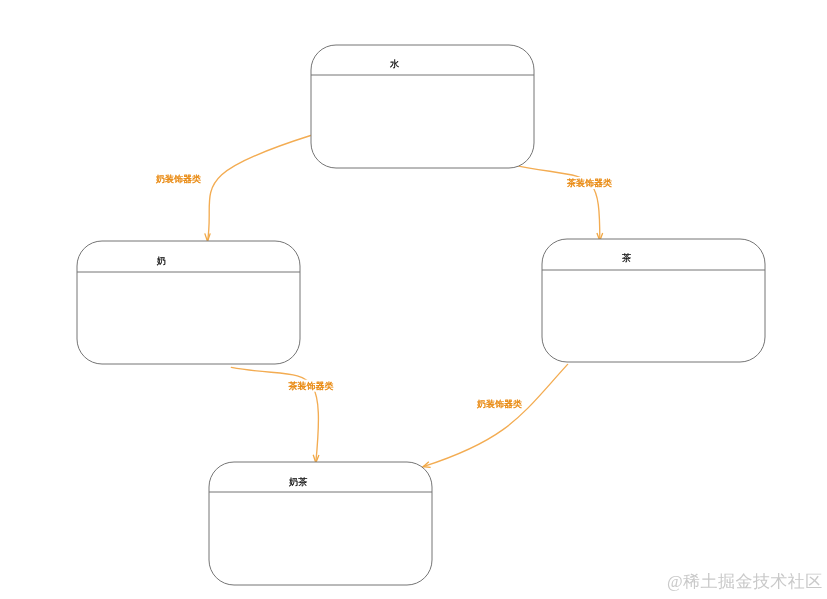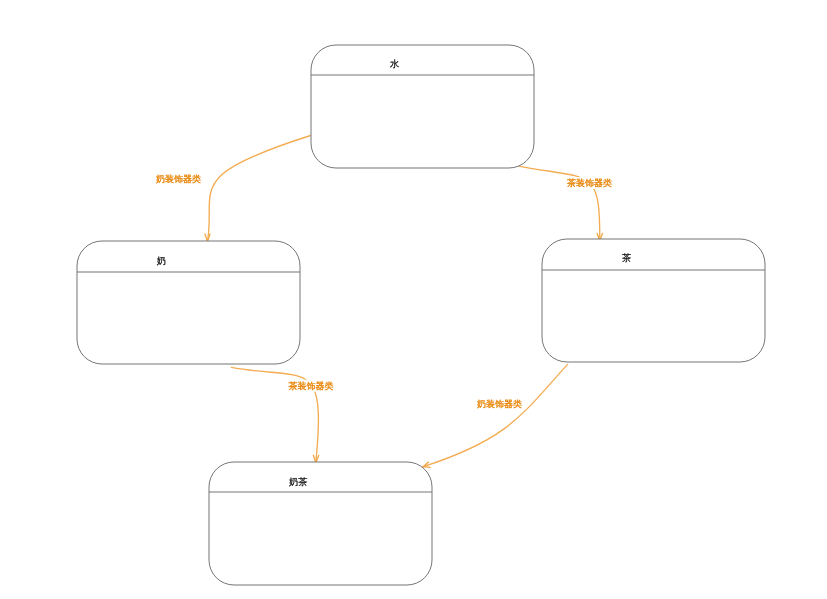--- a/index.html
+++ b/index.html
@@ -73,13 +73,14 @@
       </g>
       <g>
         <rect x="287.5" y="379.70001220703125" width="47" height="12" class="edge-label-bg"></rect>
         <text x="311" y="388.7" class="edge-label">茶装饰器类</text>
       </g>
       <g>
         <rect x="476.10003662109375" y="398" width="47" height="12" class="edge-label-bg"></rect>
         <text x="499.6" y="407" class="edge-label">奶装饰器类</text>
       </g>
     </svg>
+  <div id="wm" style="left: 667px; top: 570px; color: rgb(201, 201, 201);">@稀土掘金技术社区</div>
 </div>
 
 </body></html>

